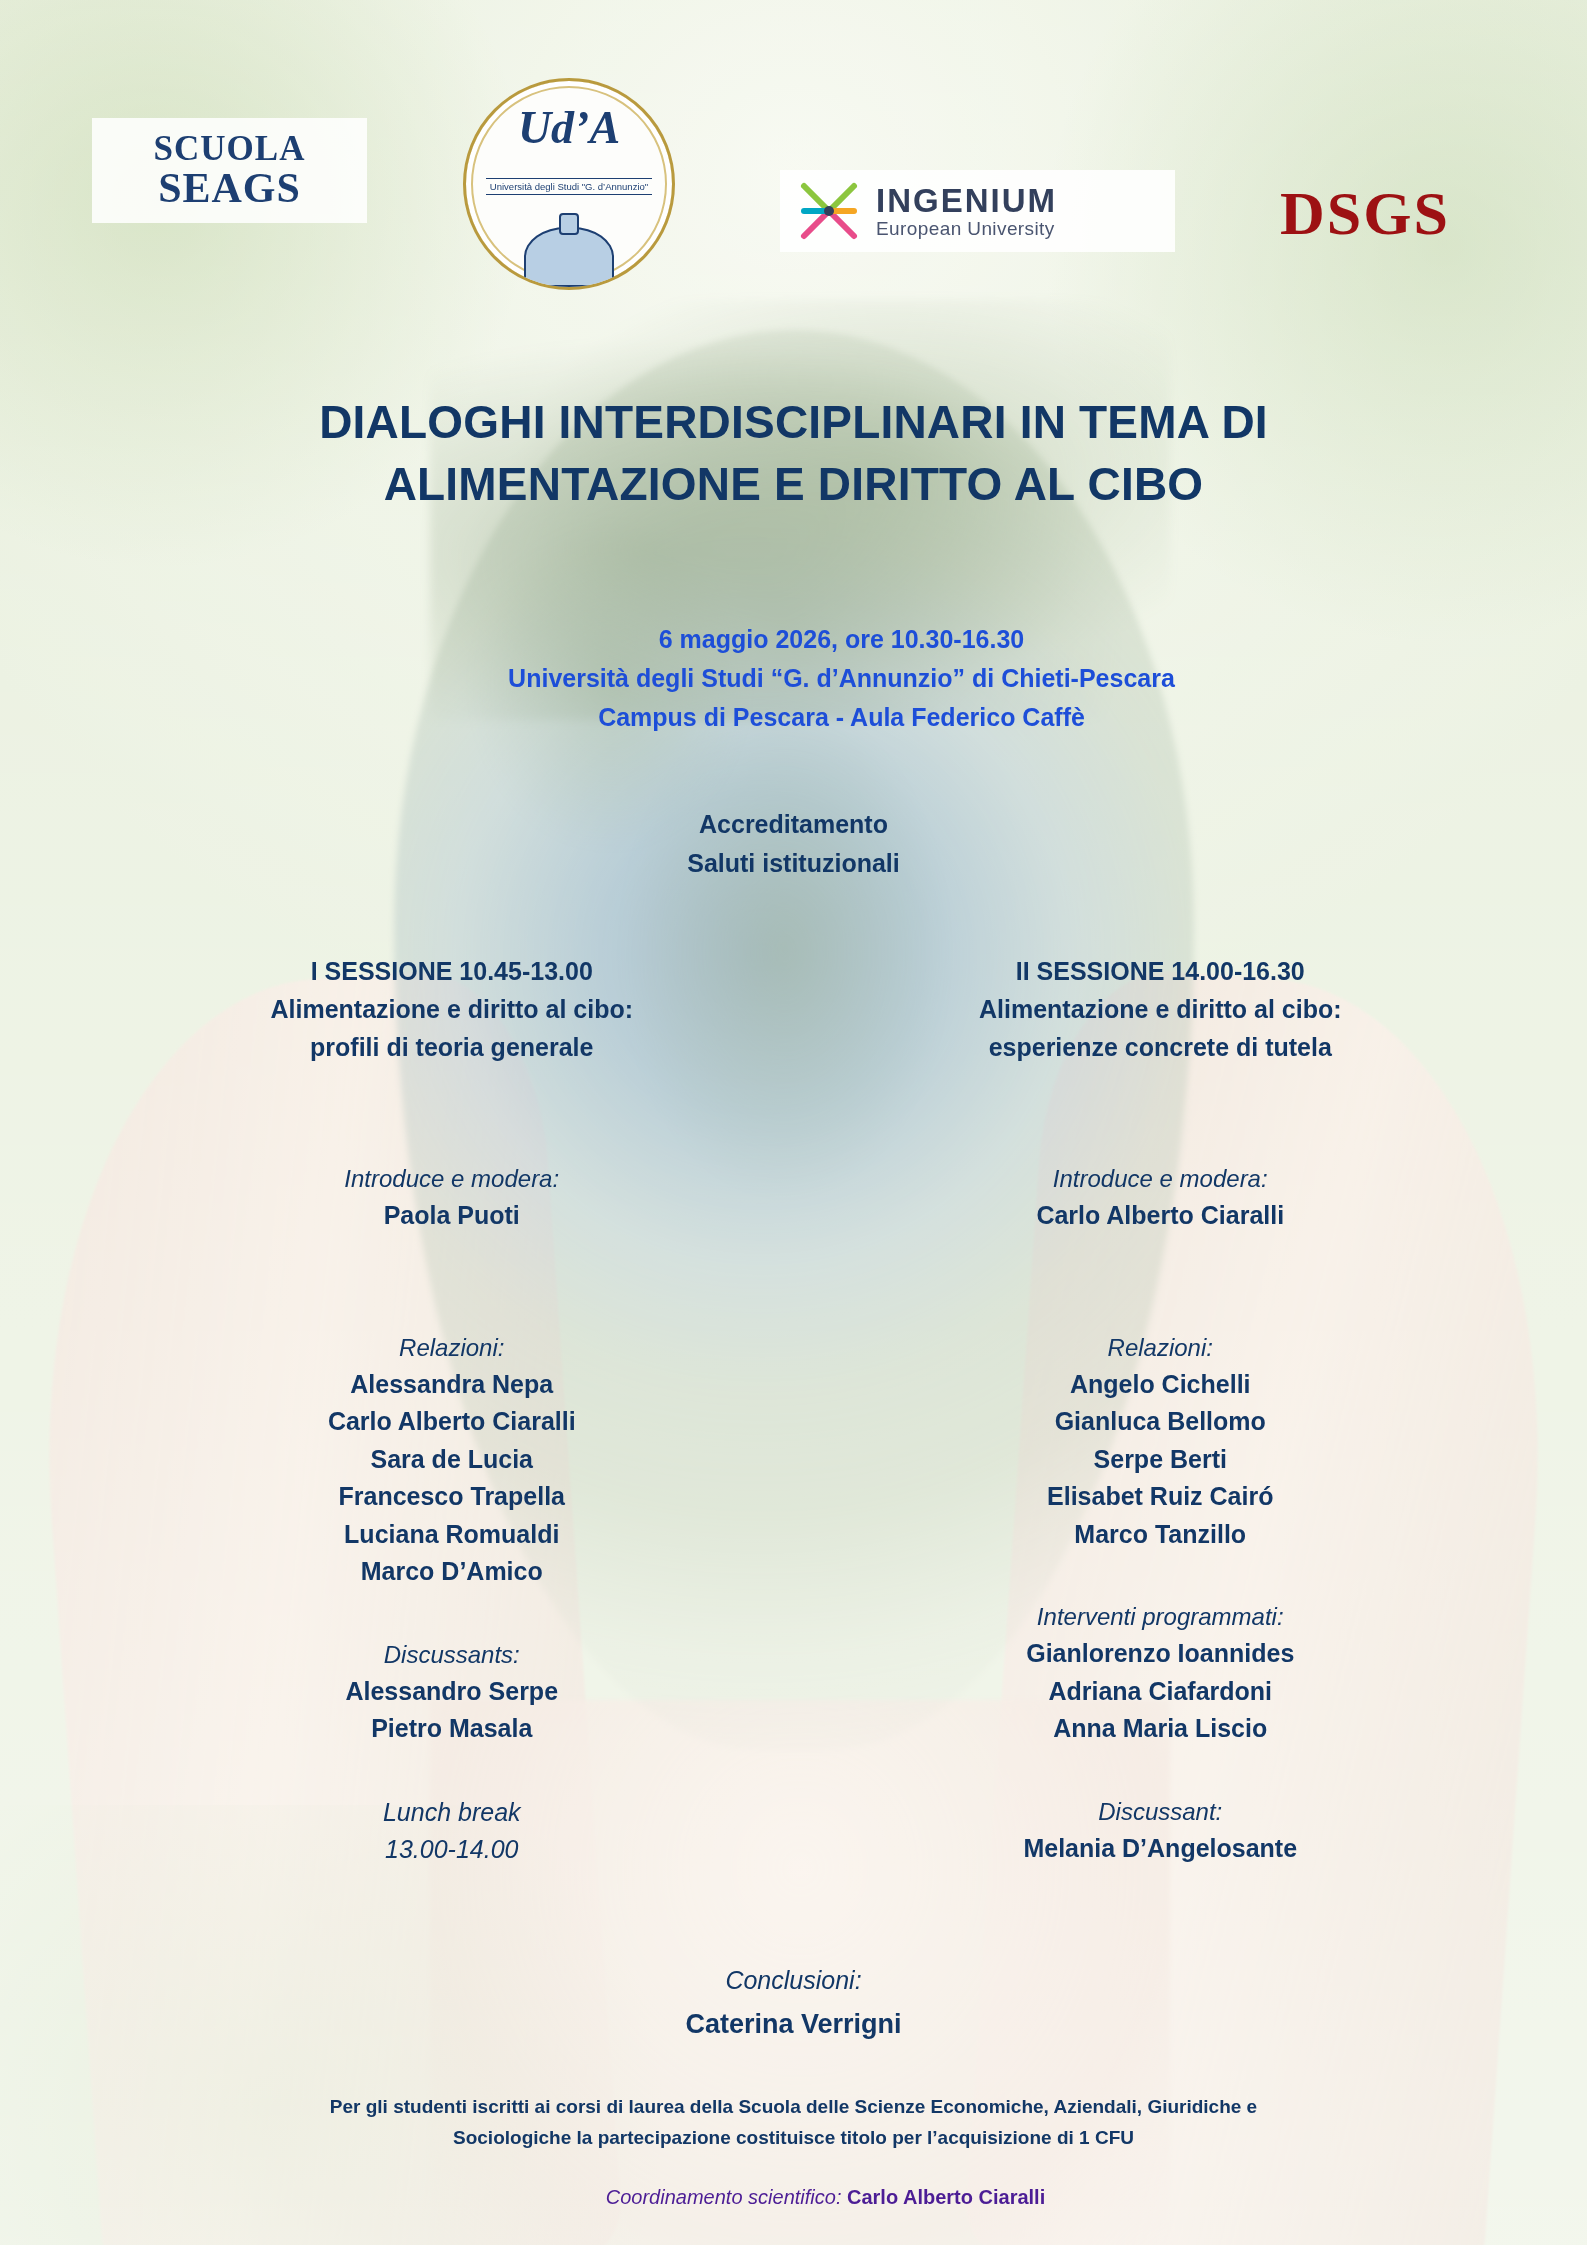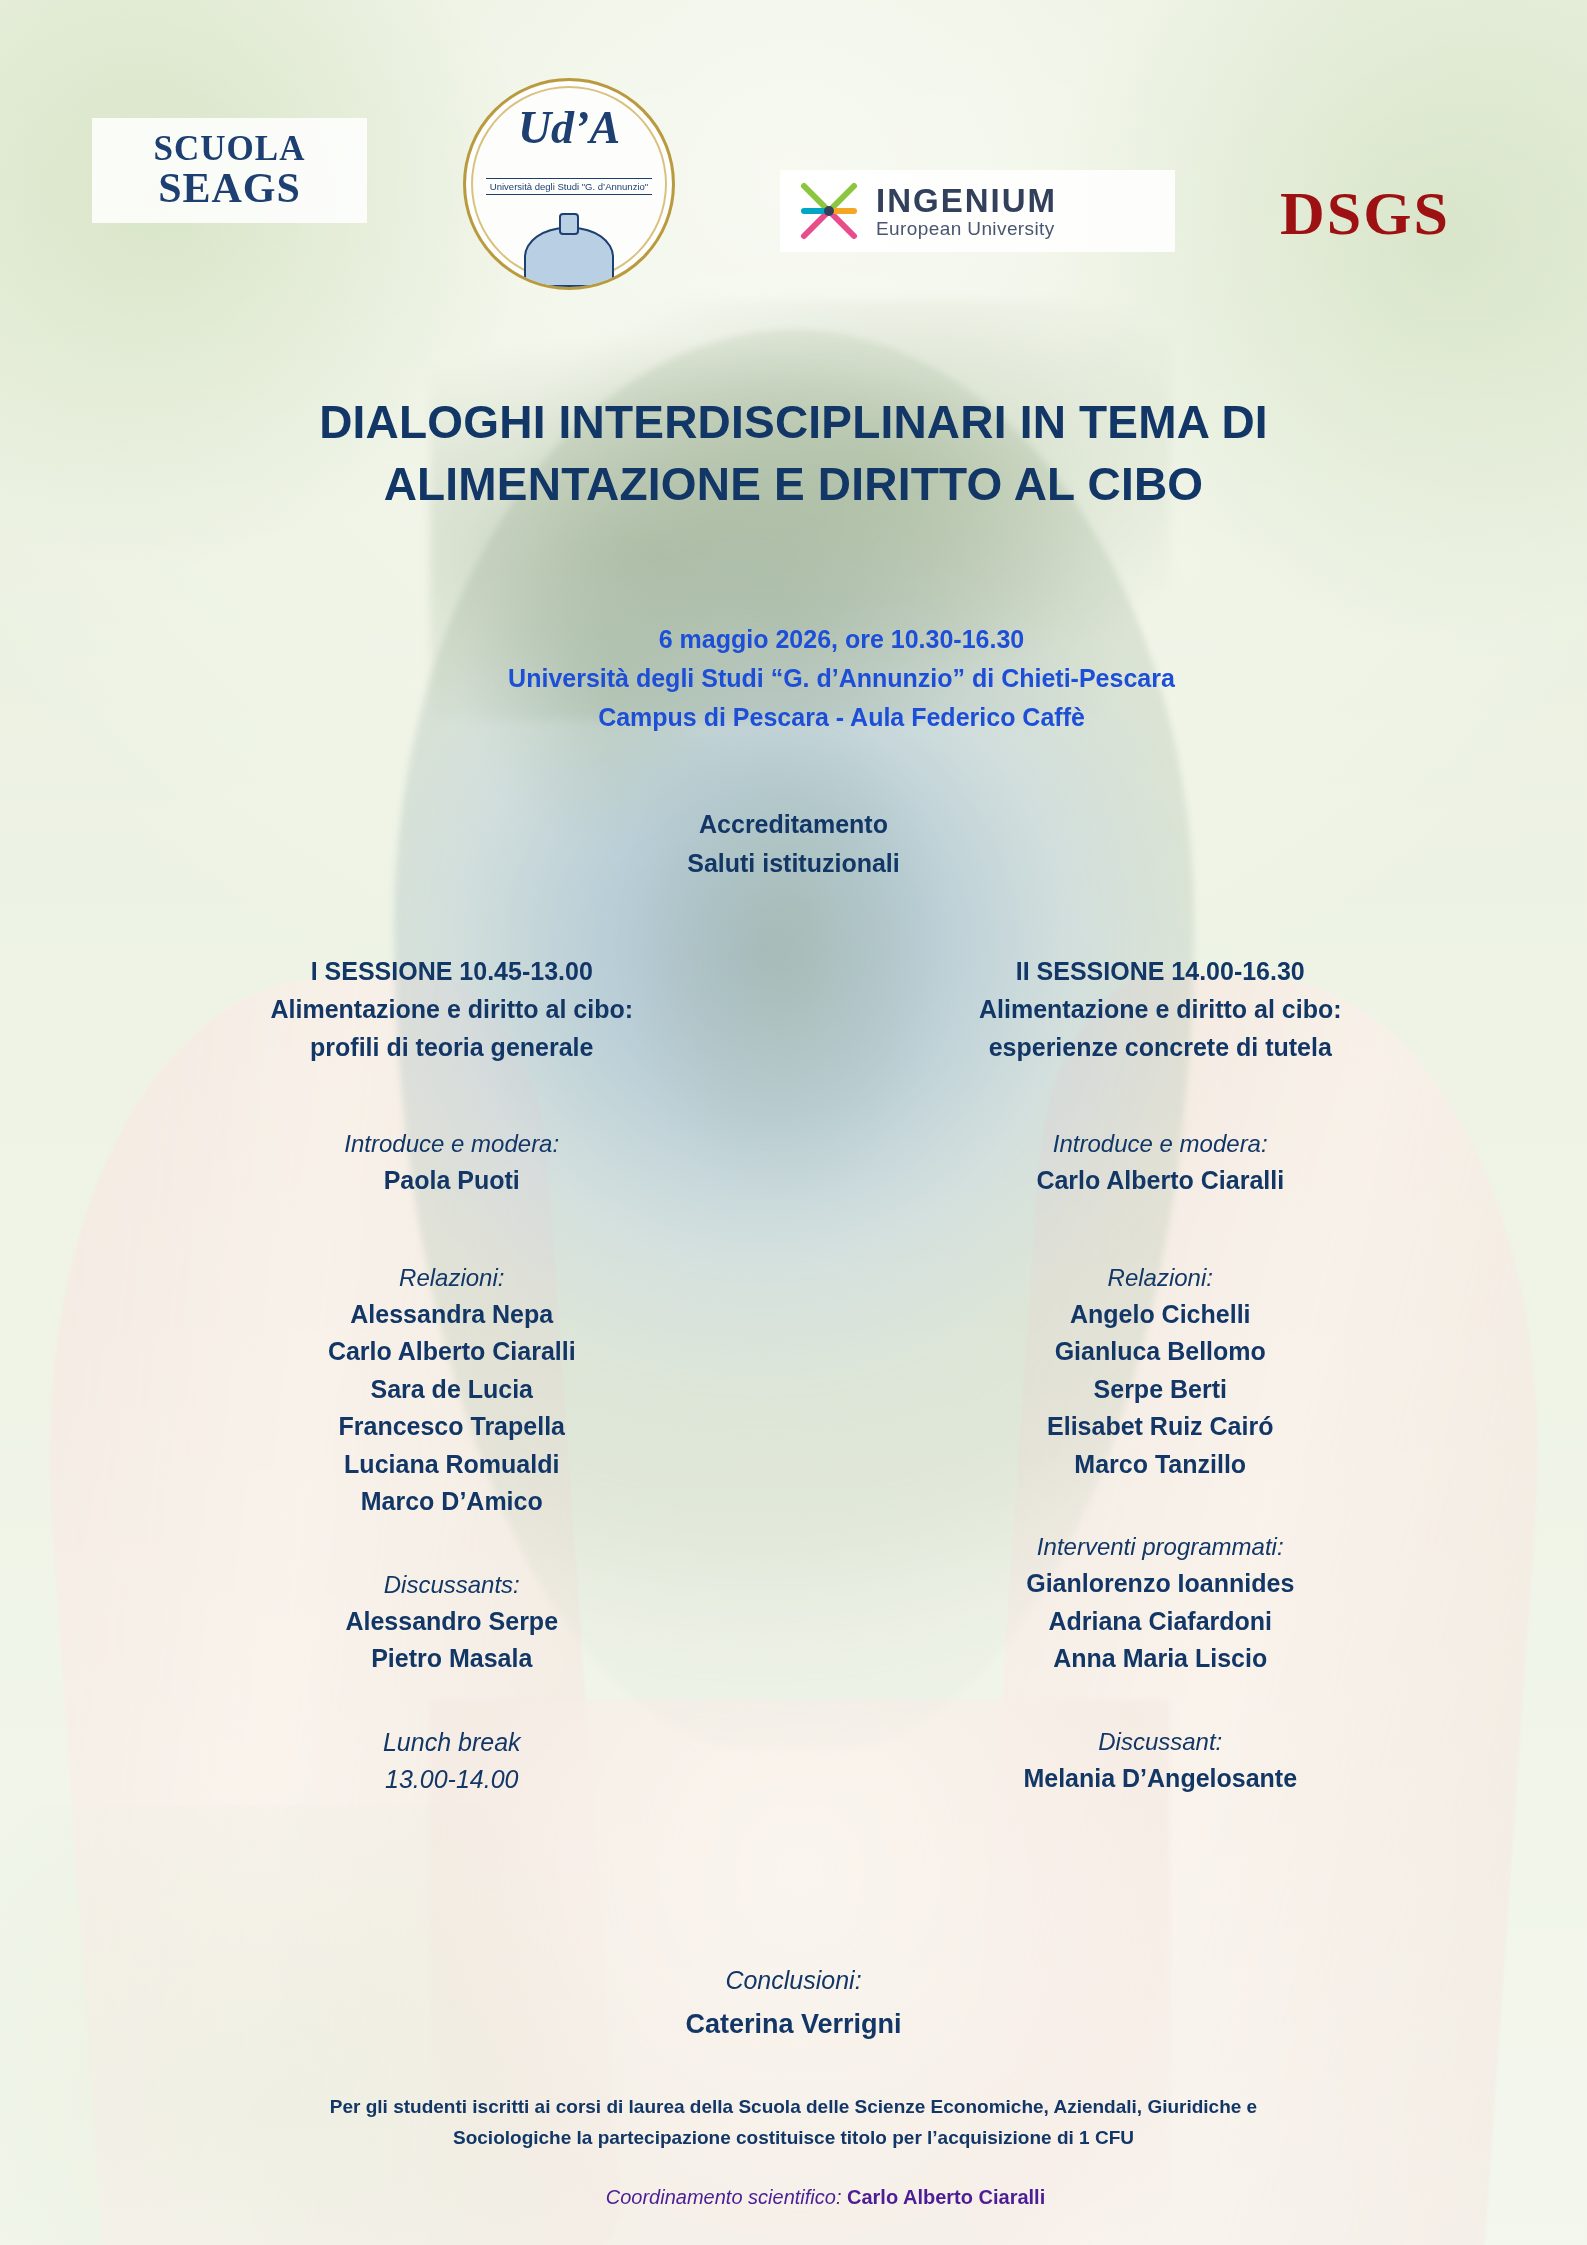--- a/index.html
+++ b/index.html
@@ -331,21 +331,21 @@
   }
   .italic-bold {
     font-size: 25px;
     font-style: italic;
     font-weight: normal;
     color: #123766;
     line-height: 1.5;
   }
 
   
-  .gap-lg { margin-top: 60px; }
+  .gap-lg { margin-top: 95px; }
   .gap-md { margin-top: 46px; }
 
   .conclusioni {
     position: absolute;
     top: 1962px;
     left: 0;
     width: 100%;
     text-align: center;
   }
   .conclusioni .lbl { font-size: 25px; }

